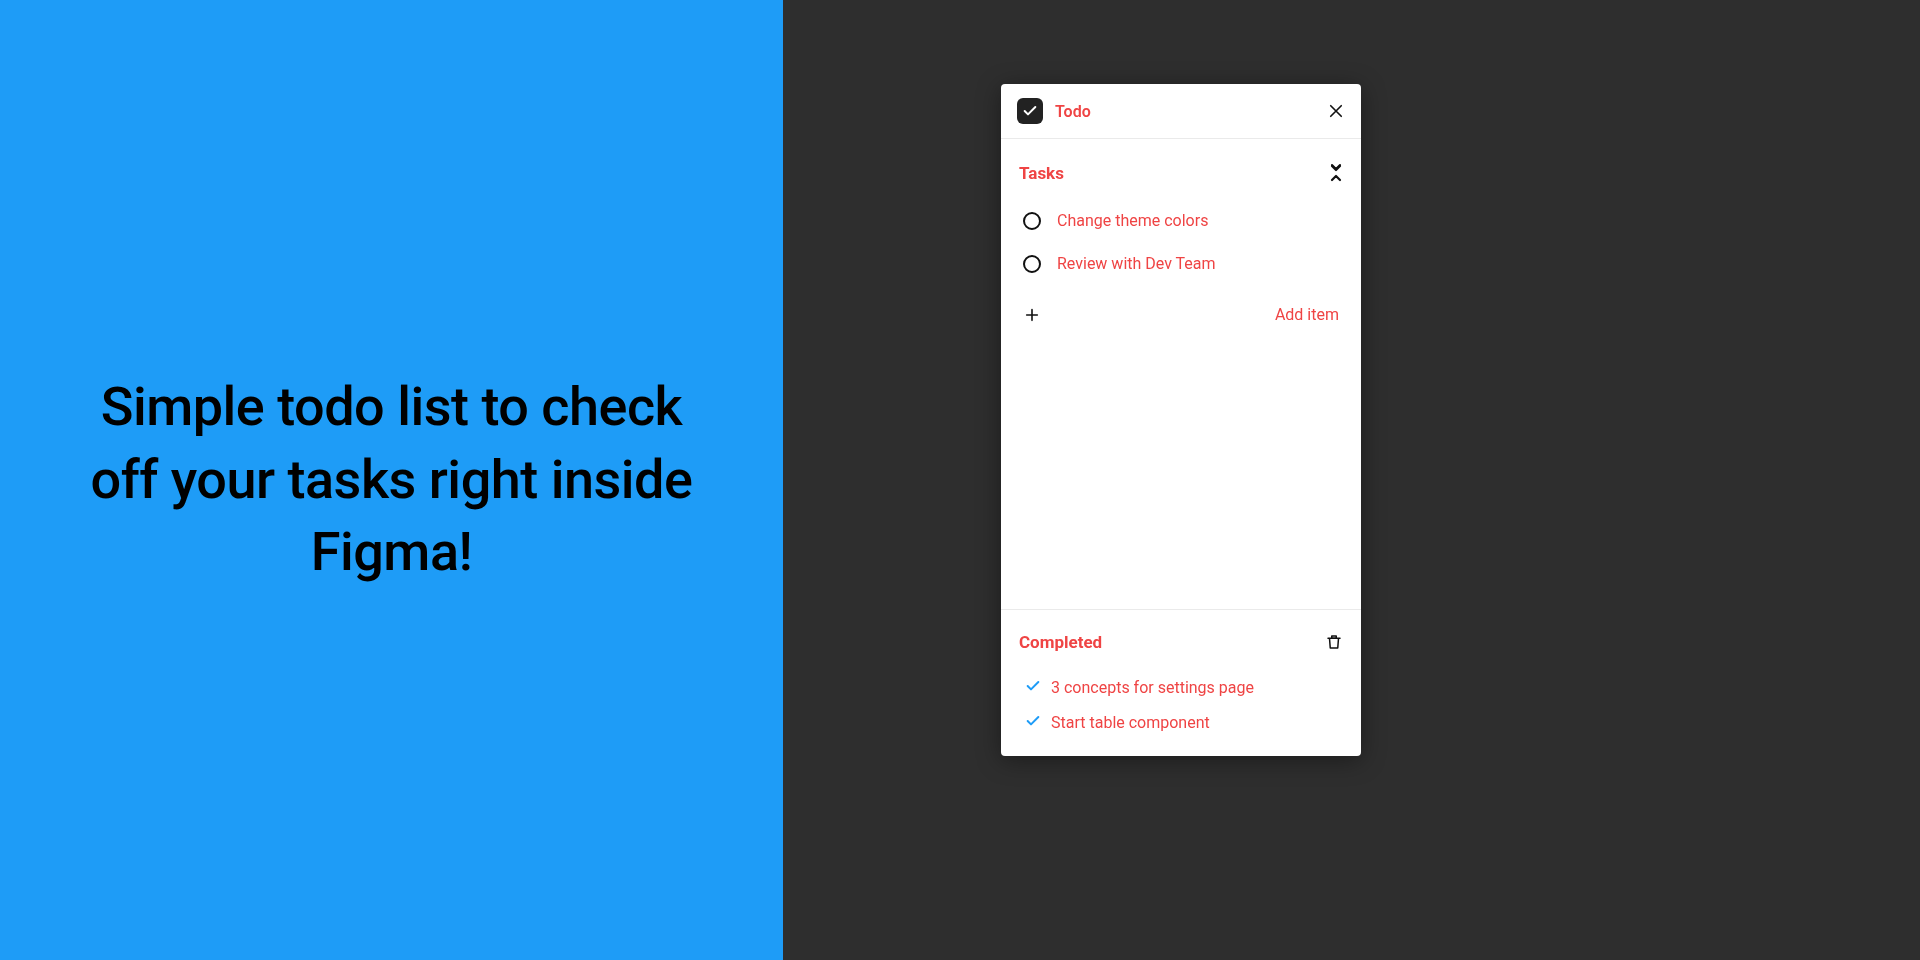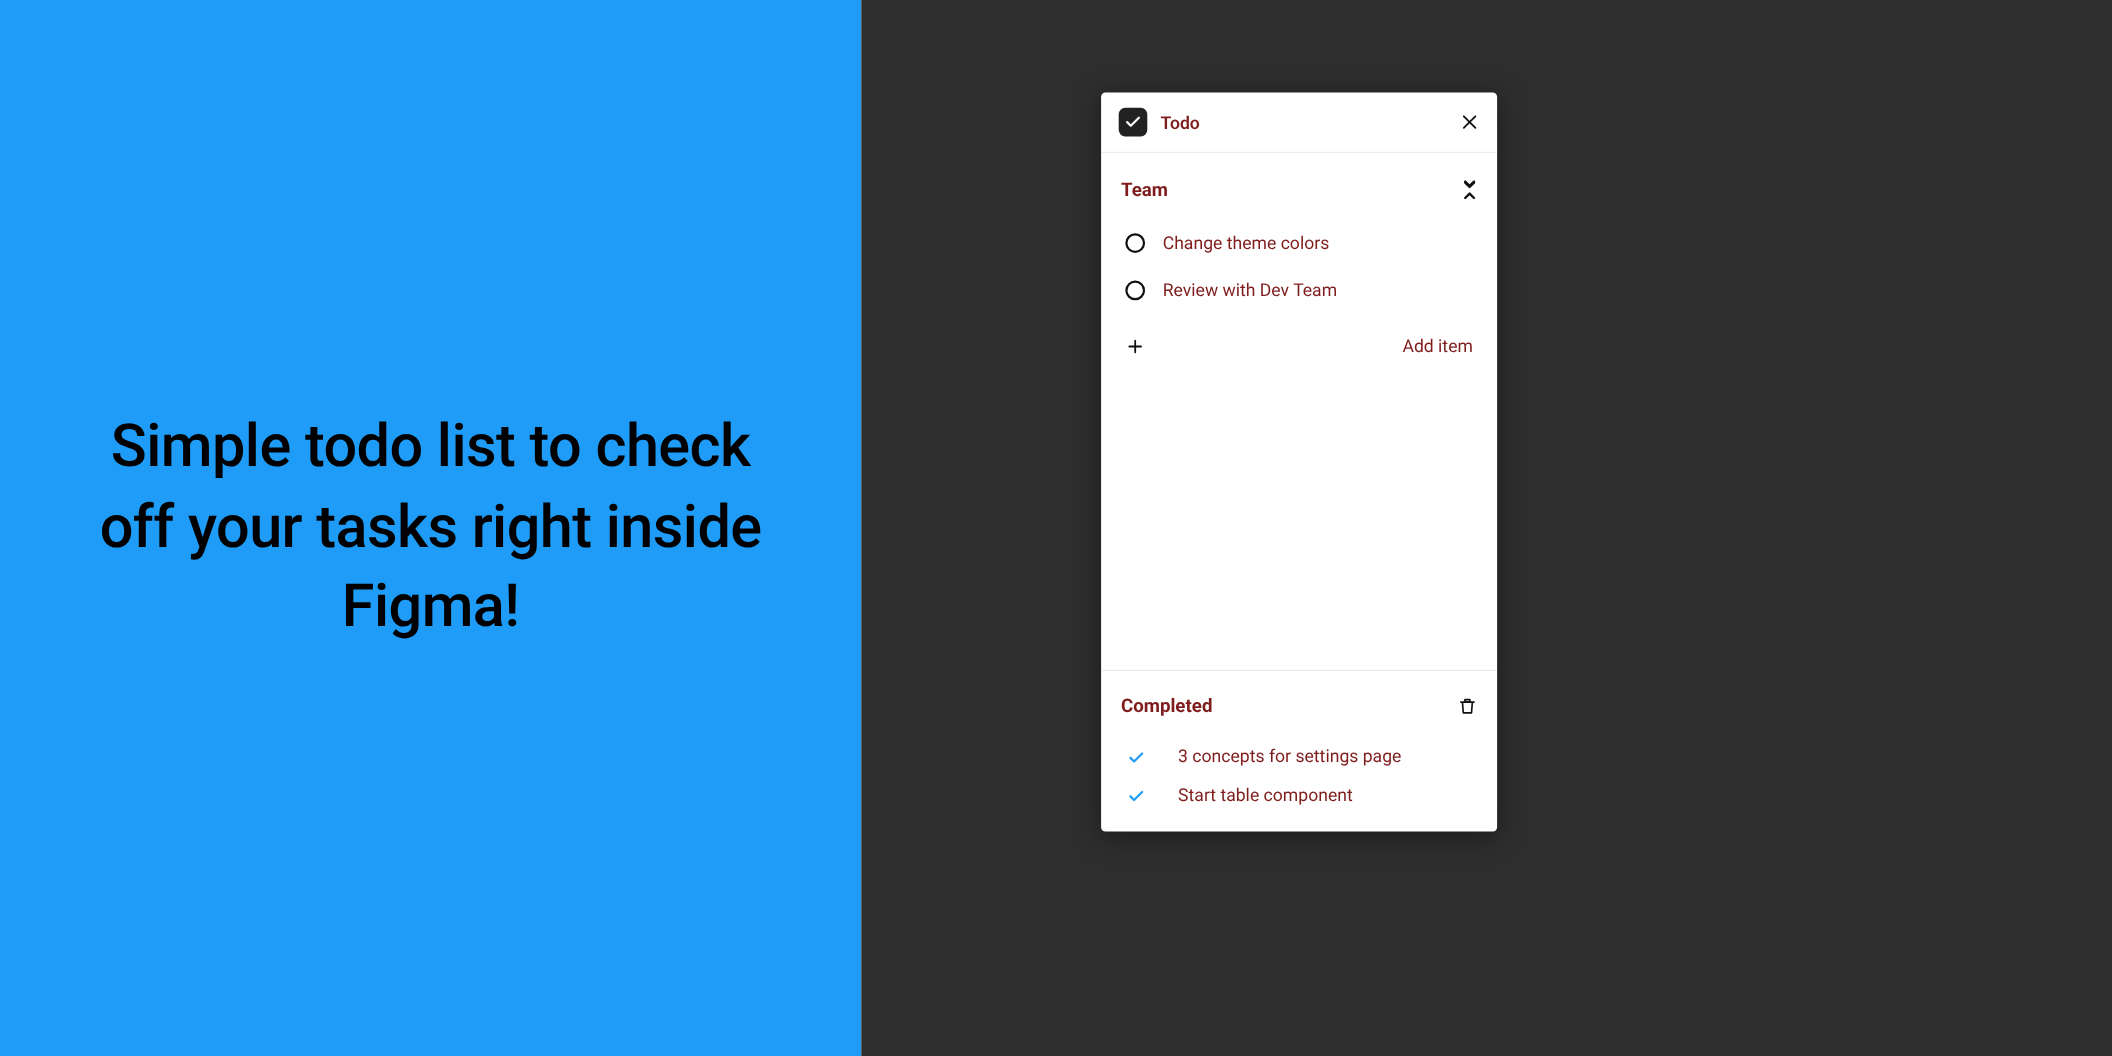--- a/index.html
+++ b/index.html
@@ -16,21 +16,21 @@
   }
   .right {
     flex: 1; height: 960px; background: #2e2e2e;
     display: flex; align-items: flex-start; justify-content: flex-start;
     padding-top: 84px; padding-left: 218px;
   }
   .panel {
     width: 360px; height: 672px; background: #ffffff; border-radius: 4px;
     box-shadow: 0 4px 24px rgba(0,0,0,0.4);
     display: flex; flex-direction: column;
-    color: #7f1d1d;
+    color: #ef4444;
   }
   .panel-header {
     display: flex; align-items: center; padding: 14px 16px;
     border-bottom: 1px solid #eaeaea;
   }
   .app-icon {
     width: 26px; height: 26px; background: #222; border-radius: 6px;
     display: flex; align-items: center; justify-content: center; margin-right: 12px;
   }
   .app-title { font-size: 16px; font-weight: 600; flex: 1; }
@@ -60,21 +60,21 @@
   .add-item .plus { width: 18px; display:flex; justify-content:center; }
   .spacer { flex: 1; }
   .divider { height: 1px; background: #eaeaea; }
   .completed-section { padding: 22px 18px 16px 18px; }
   .completed-header {
     display: flex; align-items: center; justify-content: space-between;
     margin-bottom: 18px;
     gap: 28px;
   }
   .completed-item {
-    display: flex; align-items: flex-end; gap: 28px;
+    display: flex; align-items: flex-start; gap: 8px;
     padding: 8px 4px;
   }
   .check-icon { width: 20px; display:flex; justify-content:center; flex-shrink:0;}
   svg { display: block; }
 </style>
 </head>
 <body>
 
 <div class="root">
   <div class="left">
@@ -92,21 +92,21 @@
         <div class="app-title">Todo</div>
         <div class="icon-btn">
           <svg width="18" height="18" viewBox="0 0 24 24">
             <path d="M5 5l14 14M19 5L5 19" stroke="#111" stroke-width="2.2" stroke-linecap="round"></path>
           </svg>
         </div>
       </div>
 
       <div class="section">
         <div class="section-header">
-          <div class="section-title">Team</div>
+          <div class="section-title">Tasks</div>
           <div class="icon-btn">
             <svg width="14" height="20" viewBox="0 0 14 20">
               <path d="M3 6 L7 2 L11 6" stroke="#111" stroke-width="2" fill="none" stroke-linecap="round" stroke-linejoin="round" transform="translate(0,1) scale(1,-1) translate(0,-7)"></path>
               <path d="M3 14 L7 18 L11 14" stroke="#111" stroke-width="2" fill="none" stroke-linecap="round" stroke-linejoin="round" transform="translate(0,-1) scale(1,-1) translate(0,-32) translate(0,19)"></path>
               <path d="M3 3 L7 7 L11 3" stroke="#111" stroke-width="2.2" fill="none" stroke-linecap="round" stroke-linejoin="round"></path>
               <path d="M3 17 L7 13 L11 17" stroke="#111" stroke-width="2.2" fill="none" stroke-linecap="round" stroke-linejoin="round"></path>
             </svg>
           </div>
         </div>
         <div class="task-list">

